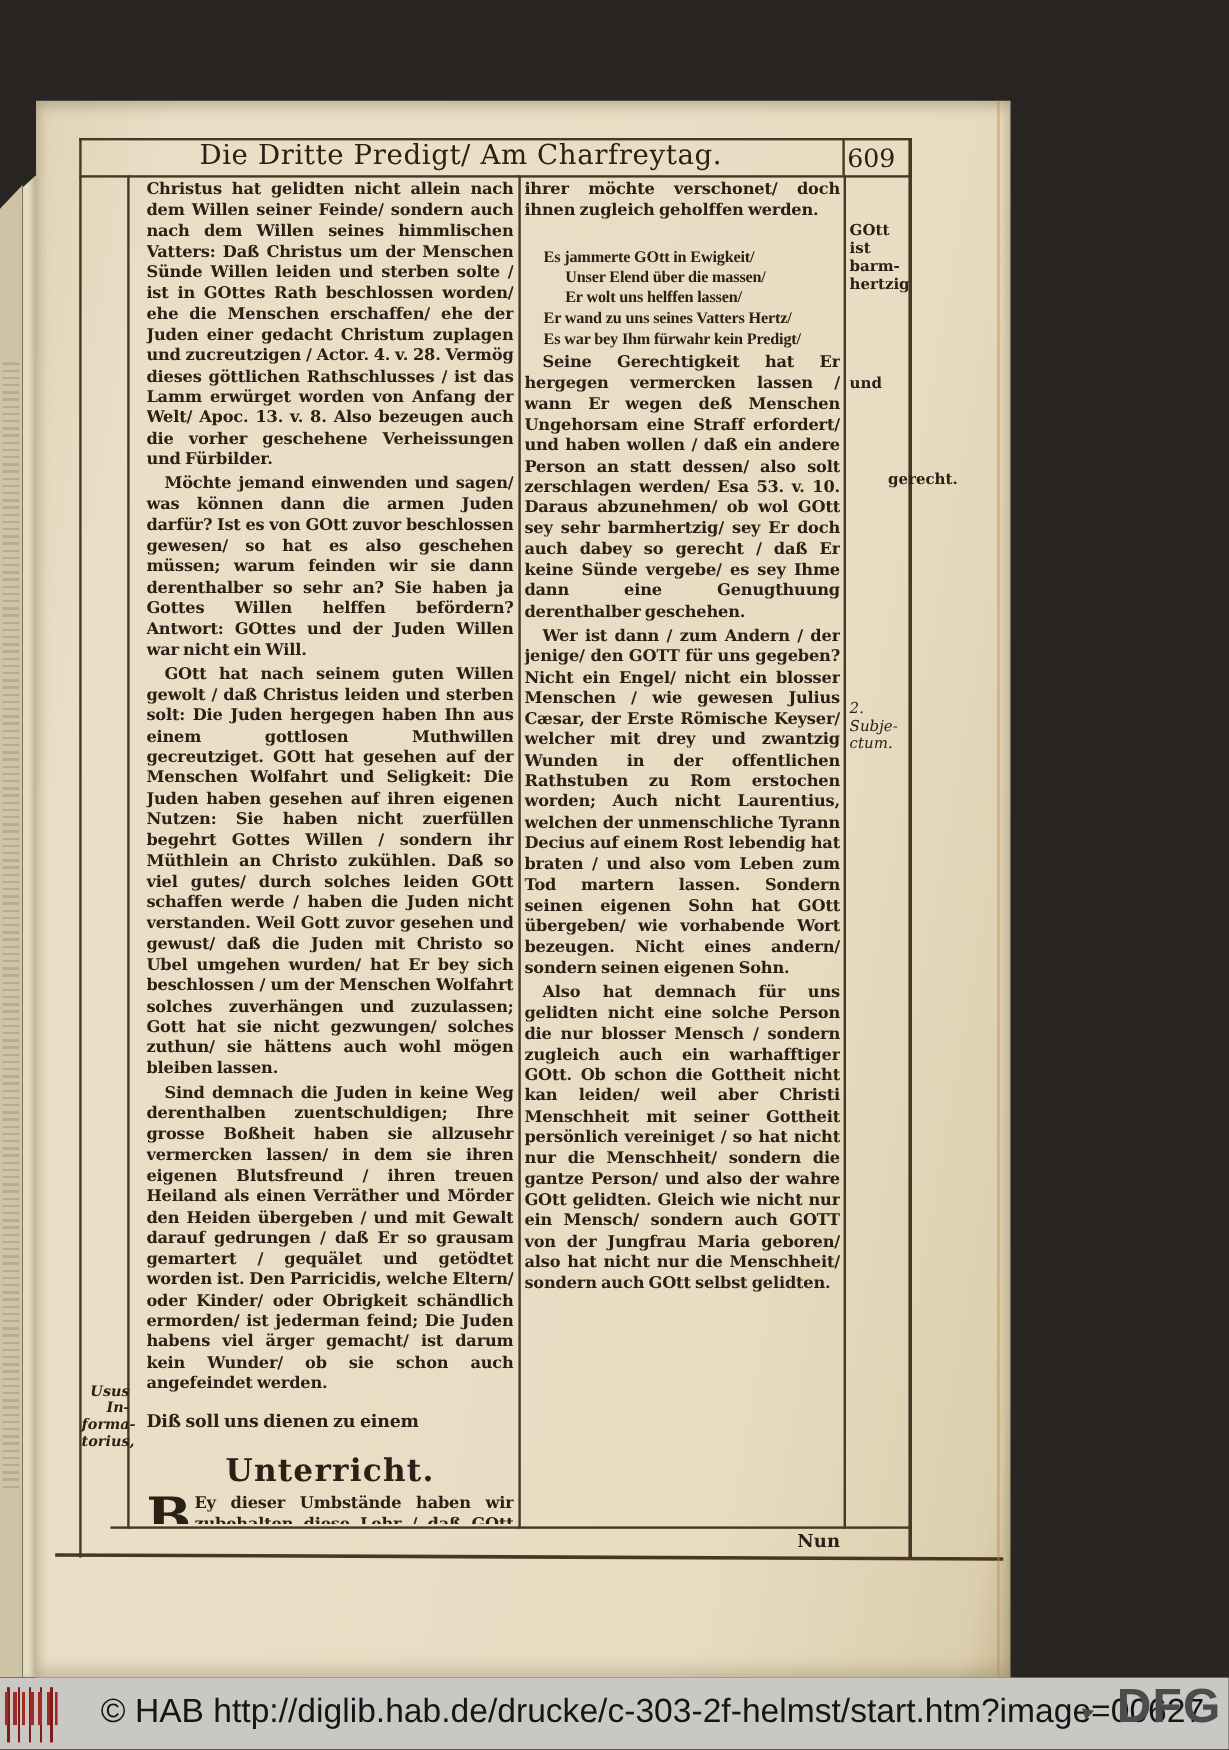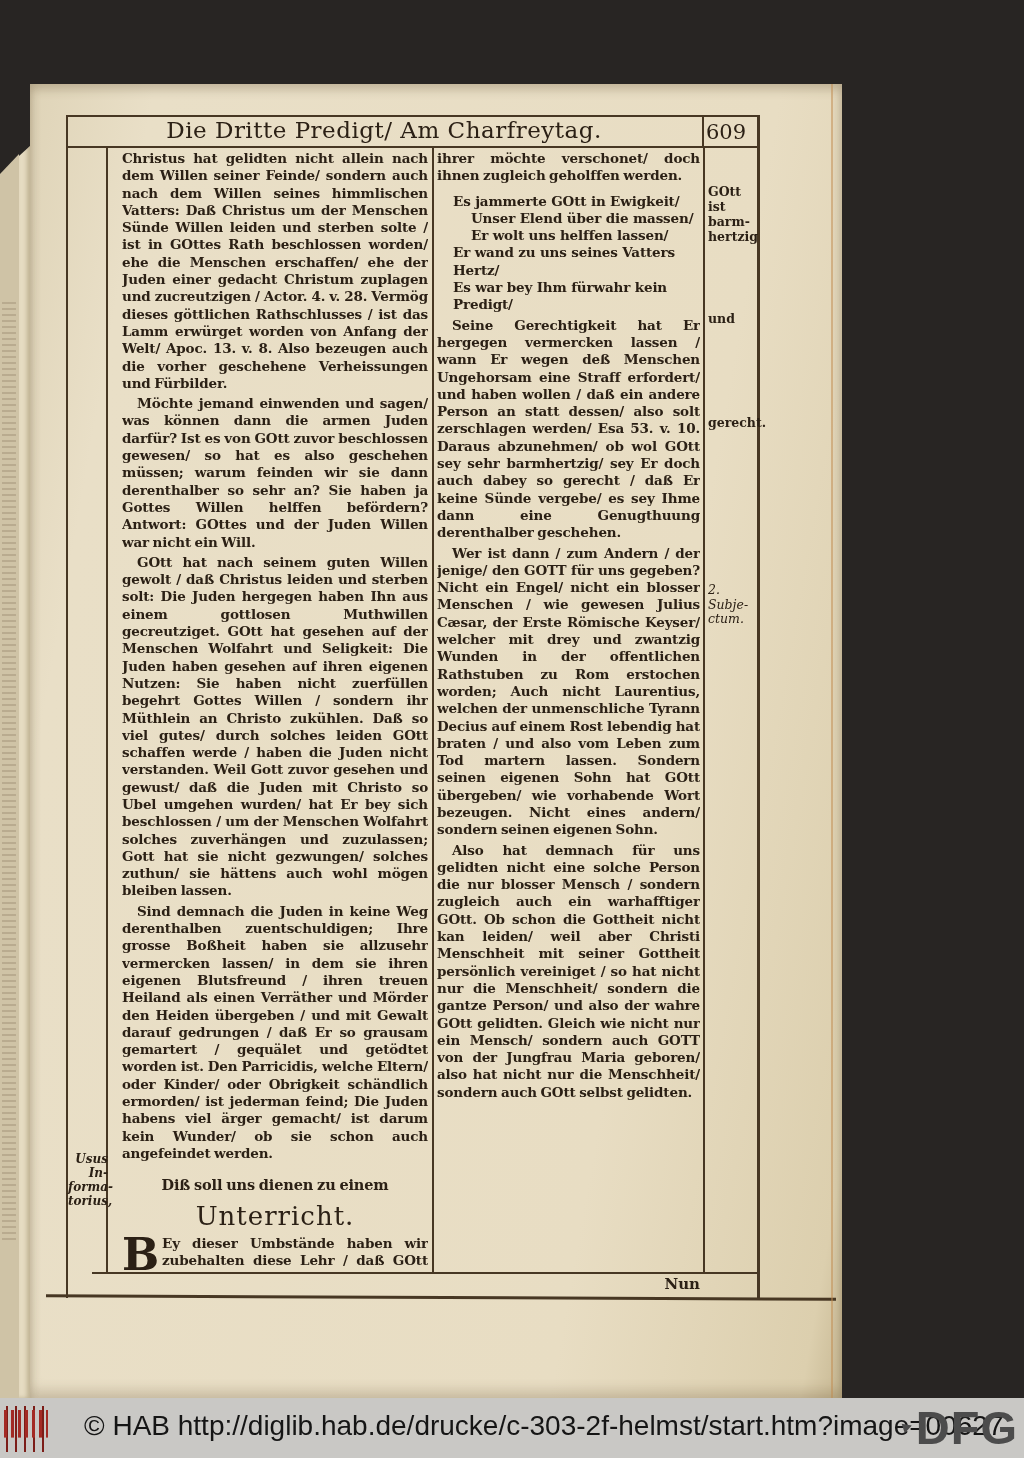--- a/index.html
+++ b/index.html
@@ -57,36 +57,36 @@
   
   .col{
     position:absolute;top:66px;height:1120px;overflow:hidden;
     font-size:13.5px;font-weight:700;line-height:17.3px;
     text-align:justify;letter-spacing:-.15px;word-spacing:-1px;
   }
   .col-left{left:92px;width:306px;}
   .col-right{left:407px;width:263px;}
   .p{margin:0 0 3px 0;text-indent:15px;}
   .p.noindent{text-indent:0;}
-  .center-line{margin:14px 0 6px 0;text-align:center;text-indent:0;font-size:14.5px;}
-  .section-head{margin:14px 0 10px 0;text-align:center;text-indent:0;
-    font-size:26px;font-weight:normal;letter-spacing:1px;}
+  .center-line{margin:14px 0 6px 0;text-align:left;text-indent:0;font-size:14.5px;}
+  .section-head{margin:24px 0 10px 0;text-align:center;text-indent:0;
+    font-size:26px;font-weight:bold;letter-spacing:1px;}
   .dropcap-p{text-indent:0;}
   .dropcap{float:left;font-size:44px;line-height:36px;font-weight:bold;
     padding:2px 3px 0 0;}
-  .verse{margin:8px 0 3px 0;}
+  .verse{margin:20px 0 3px 0;font-family:Liberation Serif, serif;}
   .verse-line{padding-left:16px;text-align:left;word-spacing:0;}
   .verse-line.ind{padding-left:34px;}
   
   .mnote{
     position:absolute;left:678px;width:50px;font-size:12.5px;font-weight:700;
     line-height:14.5px;white-space:pre-line;text-align:left;
   }
   .mnote.it{font-style:italic;font-weight:400;}
-  .mn-0{top:101px;} .mn-1{top:131px;} .mn-2{top:228px;} .mn-3{top:332px;} .mn-4{top:499px;}
+  .mn-0{top:101px;} .mn-1{top:131px;} .mn-2{top:228px;} .mn-3{top:308px;margin-left:32px;} .mn-4{top:499px;}
   .lnote{
     position:absolute;left:38px;top:1068px;width:40px;
     font-size:12px;font-style:italic;font-weight:600;line-height:14px;white-space:pre-line;text-align:right;
   }
   .catchword{
     position:absolute;left:540px;top:1191px;width:130px;text-align:right;
     font-size:15px;font-weight:bold;
   }
   
   .footer{
@@ -100,21 +100,21 @@
       repeating-linear-gradient(90deg,transparent 0 2px,#7c1d18 2px 4px,transparent 4px 9px);
     background-size:100% 60%,100% 100%;
     background-position:0 20%,0 0;background-repeat:no-repeat,no-repeat;
   }
   .copyright{
     position:absolute;left:84px;top:12px;width:820px;
     font-size:28px;color:#151515;letter-spacing:0;white-space:nowrap;
   }
   .dfg{
     position:absolute;right:6px;top:2px;
-    font-size:47px;font-weight:800;color:#4c4c4c;letter-spacing:1px;
+    font-size:40px;font-weight:800;color:#4c4c4c;letter-spacing:1px;
   }
   .dfg-mark{
     position:absolute;right:112px;top:24px;width:0;height:0;
     border-left:9px solid #4c4c4c;border-top:5px solid transparent;border-bottom:5px solid transparent;
     transform:rotate(-18deg);
   }
 </style>
 </head>
 <body>
 

